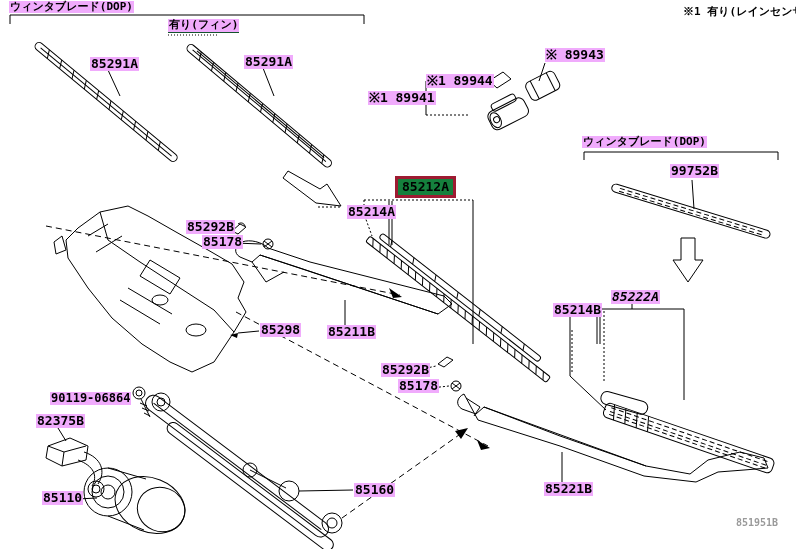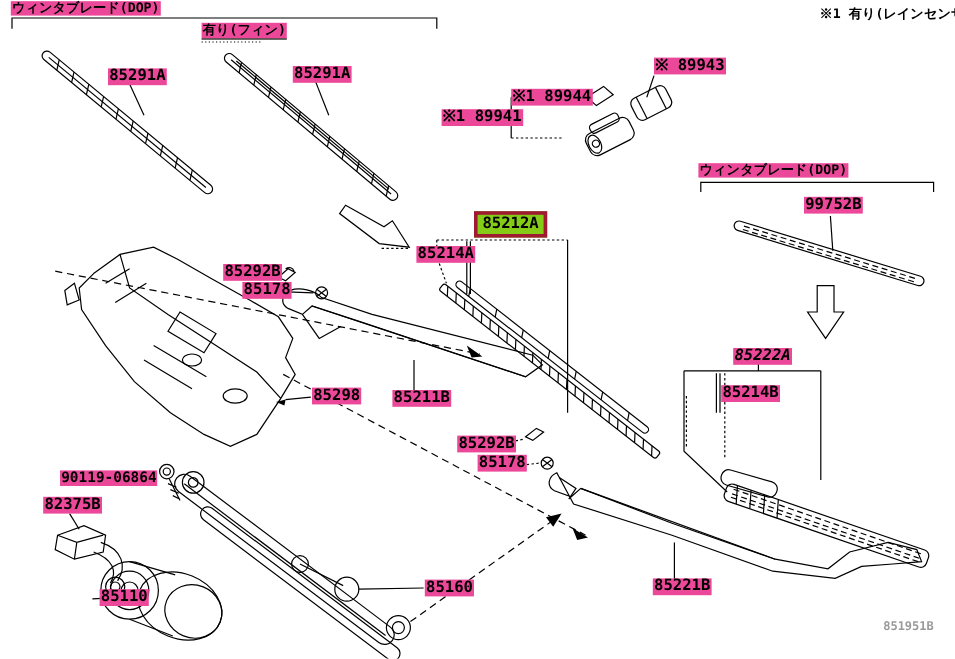--- a/index.html
+++ b/index.html
@@ -3,27 +3,27 @@
 <meta charset="utf-8">
 <style>
   html,body{margin:0;padding:0;background:#fff;}
   #stage{
     position:relative;width:796px;height:549px;background:#ffffff;overflow:hidden;
     font-family:"DejaVu Sans Mono","Liberation Mono",monospace;
   }
   #art{position:absolute;left:0;top:0;}
   .lbl{
     position:absolute;font-size:13px;font-weight:bold;color:#000;
-    white-space:nowrap;line-height:1.1;background:#ec4899;padding:0 1px;
+    white-space:nowrap;line-height:1.1;background:#f0abfc;padding:0 1px;
   }
   .jp{font-size:11px;font-weight:bold;letter-spacing:0;}
   .jp.u{border-bottom:1px solid #14532d;padding-bottom:1px;}
   .small{font-size:12px;}
   .selected{
-    border:3px solid #9e1b32;padding:1px 4px;background:#84cc16;
+    border:3px solid #9e1b32;padding:1px 4px;background:#15803d;
   }
   .watermark{color:#9a9a9a;font-size:10px;font-weight:bold;background:transparent;}
   svg path, svg rect, svg circle, svg line, svg ellipse, svg polygon{
     fill:none;stroke:#000;stroke-width:1;
   }
   svg .arrhead{fill:#000;stroke:none;}
 </style>
 </head>
 <body>
 
@@ -207,23 +207,23 @@
   <div class="lbl" style="left:426px;top:74px;">※1 89944</div>
   <div class="lbl" style="left:368px;top:91px;text-align:right;">※1 89941</div>
   <div class="lbl selected" style="left:395px;top:176px;">85212A</div>
   <div class="lbl" style="left:347px;top:205px;">85214A</div>
   <div class="lbl" style="left:186px;top:220px;">85292B</div>
   <div class="lbl" style="left:202px;top:235px;">85178</div>
   <div class="lbl" style="left:260px;top:323px;">85298</div>
   <div class="lbl" style="left:327px;top:325px;">85211B</div>
   <div class="lbl" style="left:670px;top:164px;">99752B</div>
   <div class="lbl" style="left:611px;top:290px;font-style:italic;">85222A</div>
-  <div class="lbl" style="left:553px;top:321px;margin-left:48px;">85214B</div>
+  <div class="lbl" style="left:553px;top:303px;">85214B</div>
   <div class="lbl" style="left:381px;top:363px;">85292B</div>
   <div class="lbl" style="left:398px;top:379px;">85178</div>
   <div class="lbl small" style="left:50px;top:392px;">90119-06864</div>
   <div class="lbl" style="left:36px;top:414px;">82375B</div>
-  <div class="lbl" style="left:42px;top:491px;margin-left:41px;">85110</div>
+  <div class="lbl" style="left:42px;top:491px;">85110</div>
   <div class="lbl" style="left:354px;top:483px;">85160</div>
   <div class="lbl" style="left:544px;top:482px;">85221B</div>
 
   <div class="lbl watermark" style="left:735px;top:517px;">851951B</div>
 </div>
 
 </body></html>

